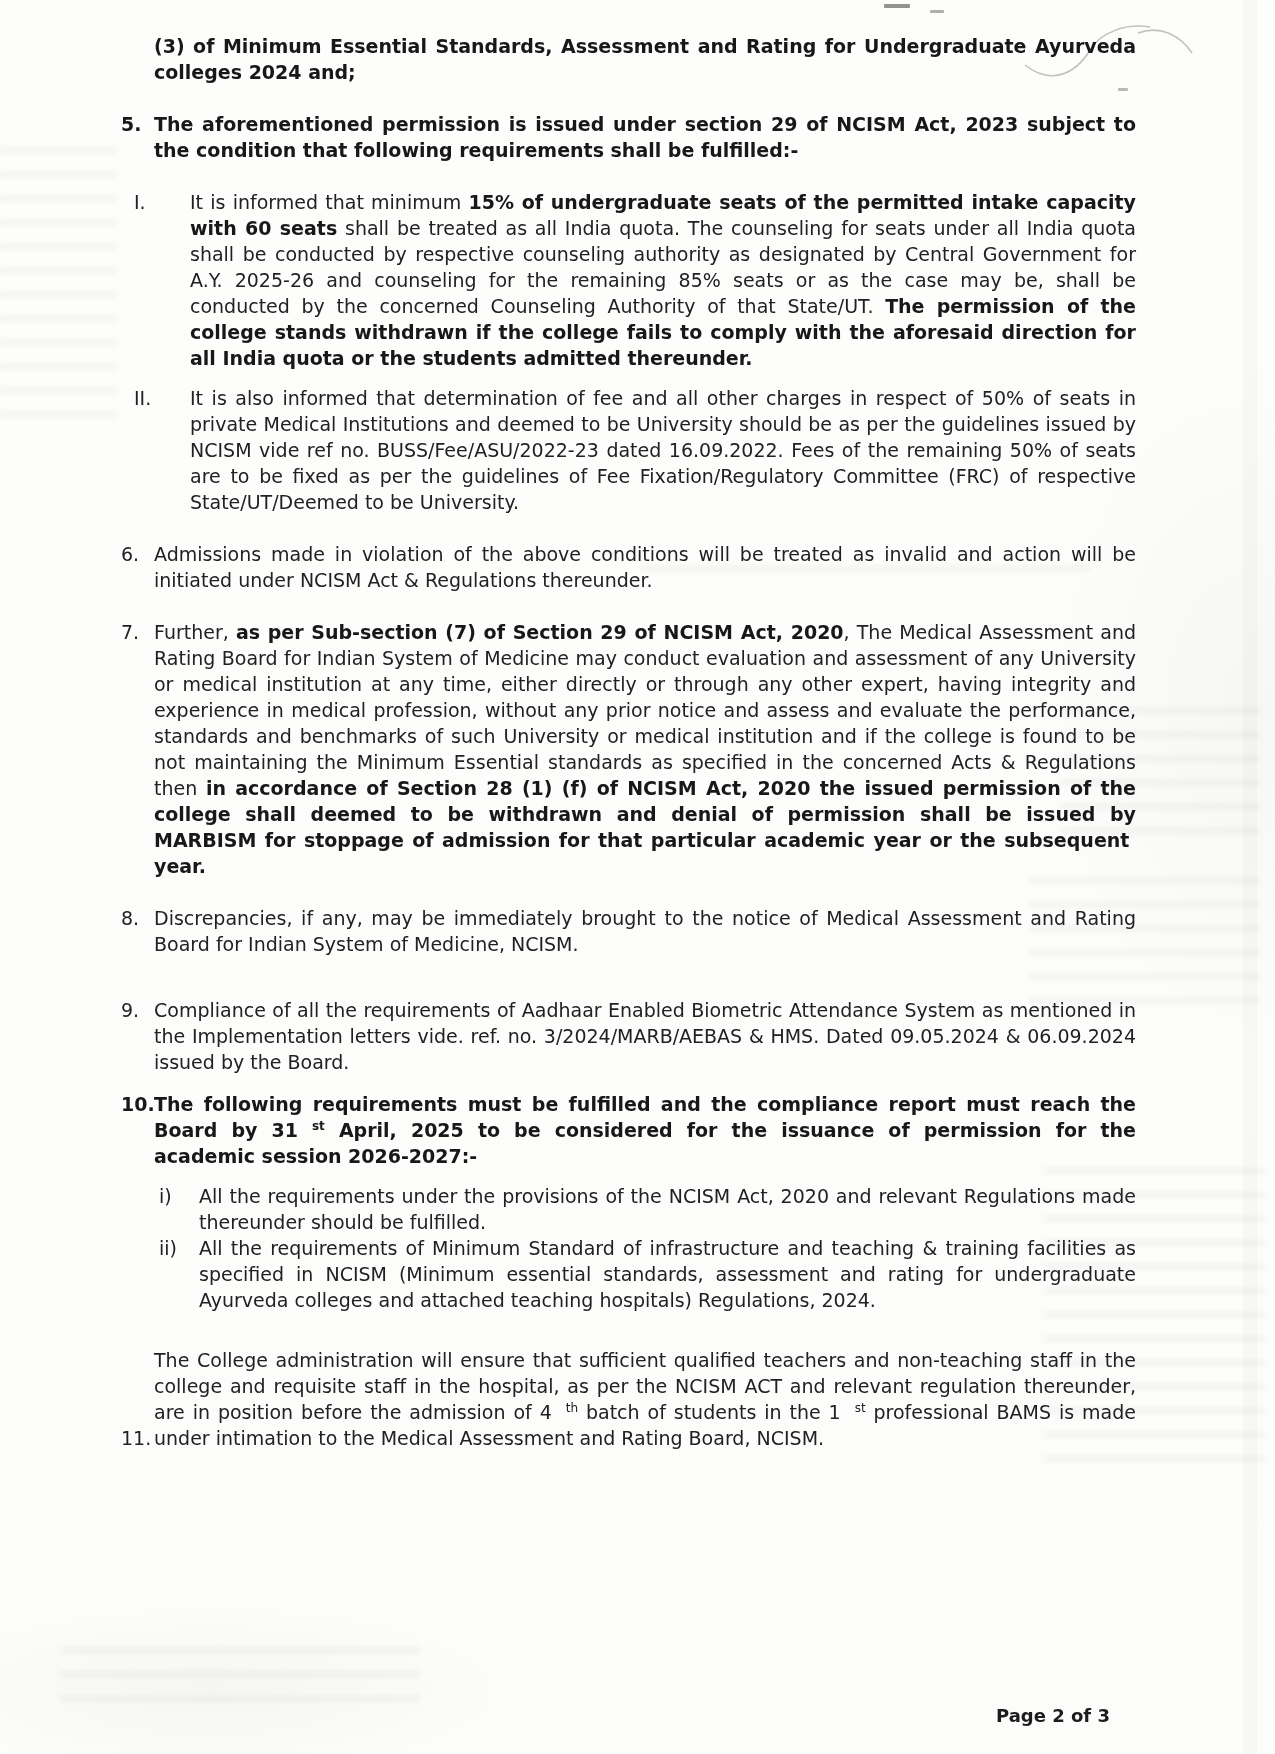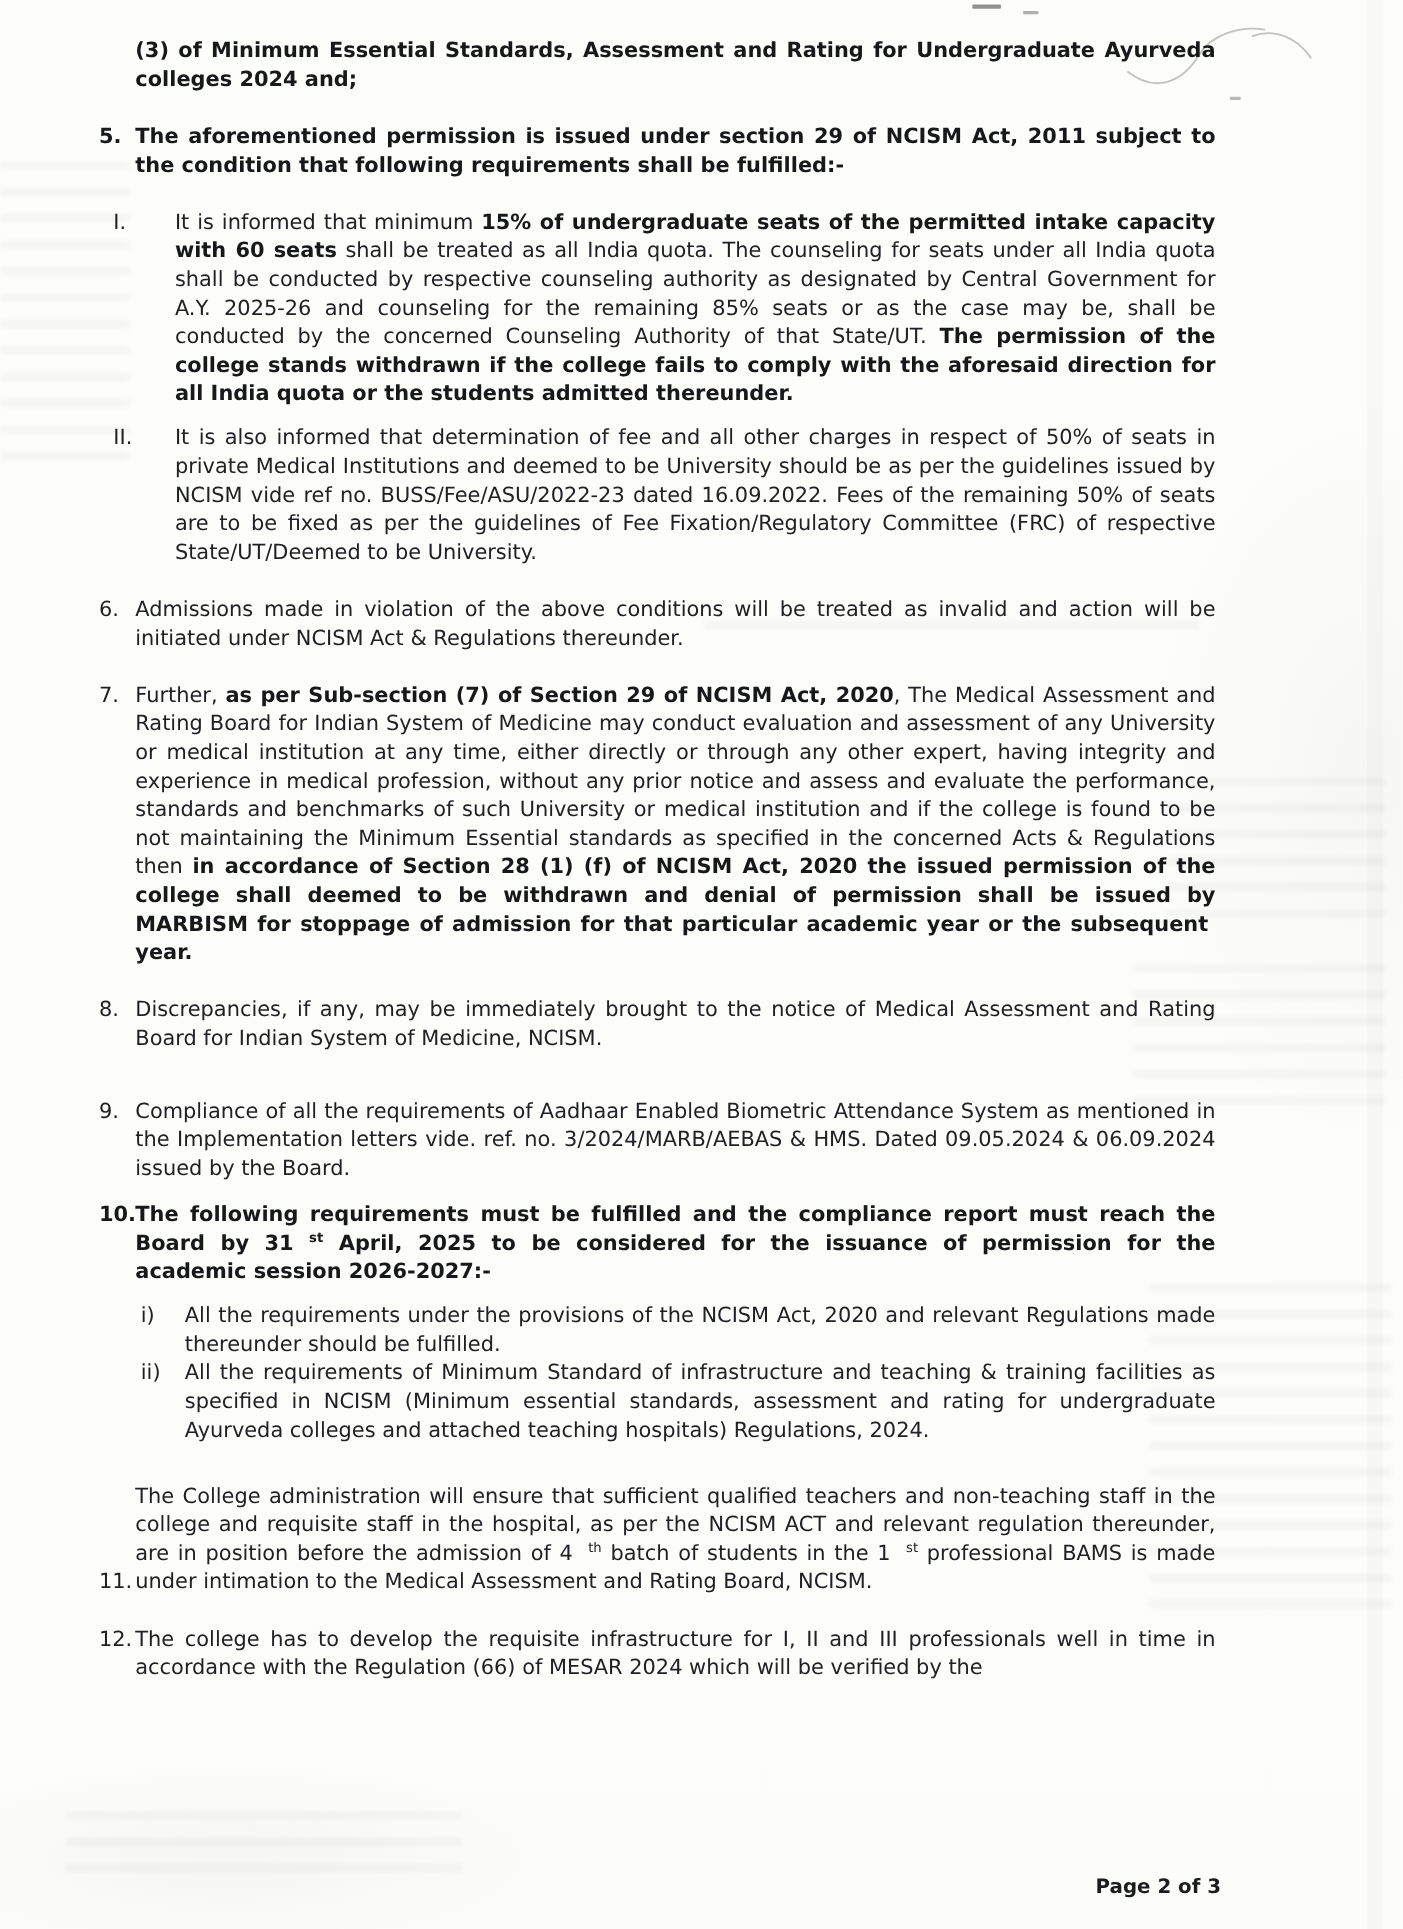--- a/index.html
+++ b/index.html
@@ -11,21 +11,21 @@
       radial-gradient(ellipse 300px 500px at 1245px 700px, rgba(100,105,100,0.04), transparent 70%),
       linear-gradient(#fdfdfc, #fcfcfa);
     font-family: "DejaVu Sans", sans-serif;
     color: #202124;
     overflow: hidden;
   }
 
   
   .doc {
     position: absolute;
-    left: 90px; top: 33px;
+    left: 121px; top: 33px;
     width: 1015px;
     font-size: 19px;
     line-height: 26px;
   }
   .block { display: flex; margin-top: 26px; }
   .block:first-child { margin-top: 0; }
   .text {
     flex: 1 1 auto;
     text-align: justify;
     text-justify: inter-word;
@@ -97,21 +97,21 @@
 <div class="speck" style="left:884px; top:4px; width:26px; height:4px; opacity:.55;"></div>
 <div class="speck" style="left:930px; top:10px; width:14px; height:3px; opacity:.4;"></div>
 <div class="speck" style="left:1118px; top:88px; width:10px; height:3px; opacity:.35;"></div>
 
 <div class="doc">
     <div class="block level-cont">
       <div class="text"><span class="bold">(3) of Minimum Essential Standards, Assessment and Rating for Undergraduate Ayurveda colleges 2024 and;</span></div>
     </div>
     <div class="block level-num">
       <span class="marker bold">5.</span>
-      <div class="text"><span class="bold">The aforementioned permission is issued under section 29 of NCISM Act, 2011 subject to the condition that following requirements shall be fulfilled:-</span></div>
+      <div class="text"><span class="bold">The aforementioned permission is issued under section 29 of NCISM Act, 2023 subject to the condition that following requirements shall be fulfilled:-</span></div>
     </div>
     <div class="block level-roman">
       <span class="marker">I.</span>
       <div class="text"><span>It is informed that minimum </span><span class="bold">15% of undergraduate seats of the permitted intake capacity with 60 seats</span><span> shall be treated as all India quota. The counseling for seats under all India quota shall be conducted by respective counseling authority as designated by Central Government for A.Y. 2025-26 and counseling for the remaining 85% seats or as the case may be, shall be conducted by the concerned Counseling Authority of that State/UT. </span><span class="bold">The permission of the college stands withdrawn if the college fails to comply with the aforesaid direction for all India quota or the students admitted thereunder.</span></div>
     </div>
     <div class="block level-roman">
       <span class="marker">II.</span>
       <div class="text"><span>It is also informed that determination of fee and all other charges in respect of 50% of seats in private Medical Institutions and deemed to be University should be as per the guidelines issued by NCISM vide ref no. BUSS/Fee/ASU/2022-23 dated 16.09.2022. Fees of the remaining 50% of seats are to be fixed as per the guidelines of Fee Fixation/Regulatory Committee (FRC) of respective State/UT/Deemed to be University.</span></div>
     </div>
     <div class="block level-num">
@@ -139,19 +139,15 @@
       <div class="text"><span>All the requirements under the provisions of the NCISM Act, 2020 and relevant Regulations made thereunder should be fulfilled.</span></div>
     </div>
     <div class="block level-alpha">
       <span class="marker">ii)</span>
       <div class="text"><span>All the requirements of Minimum Standard of infrastructure and teaching &amp; training facilities as specified in NCISM (Minimum essential standards, assessment and rating for undergraduate Ayurveda colleges and attached teaching hospitals) Regulations, 2024.</span></div>
     </div>
     <div class="block level-num">
       <span class="marker">11.</span>
       <div class="text"><span>The College administration will ensure that sufficient qualified teachers and non-teaching staff in the college and requisite staff in the hospital, as per the NCISM ACT and relevant regulation thereunder, are in position before the admission of 4</span><sup>th</sup><span> batch of students in the 1</span><sup>st</sup><span> professional BAMS is made under intimation to the Medical Assessment and Rating Board, NCISM.</span></div>
     </div>
-    <div class="block level-num">
-      <span class="marker">12.</span>
-      <div class="text"><span>The college has to develop the requisite infrastructure for I, II and III professionals well in time in accordance with the Regulation (66) of MESAR 2024 which will be verified by the</span></div>
-    </div>
   </div>
 
 <div class="footer">Page 2 of 3</div>
 
 </body></html>

